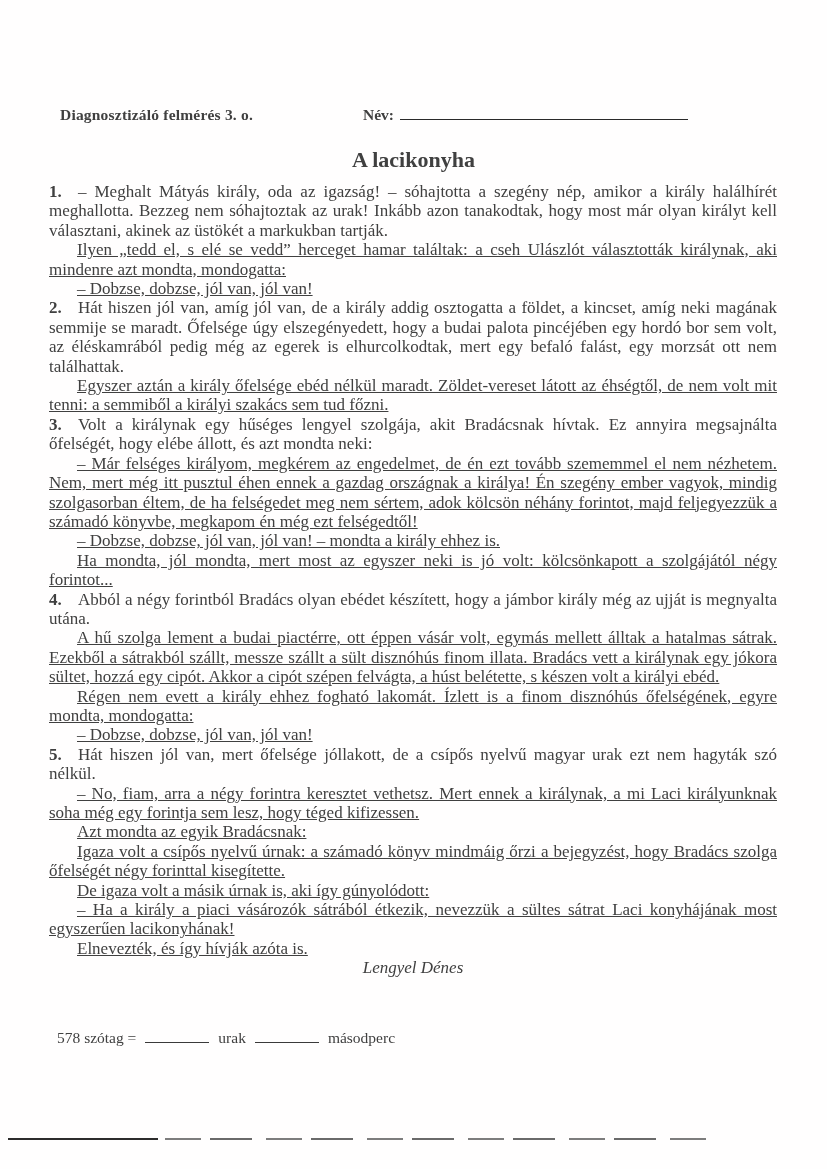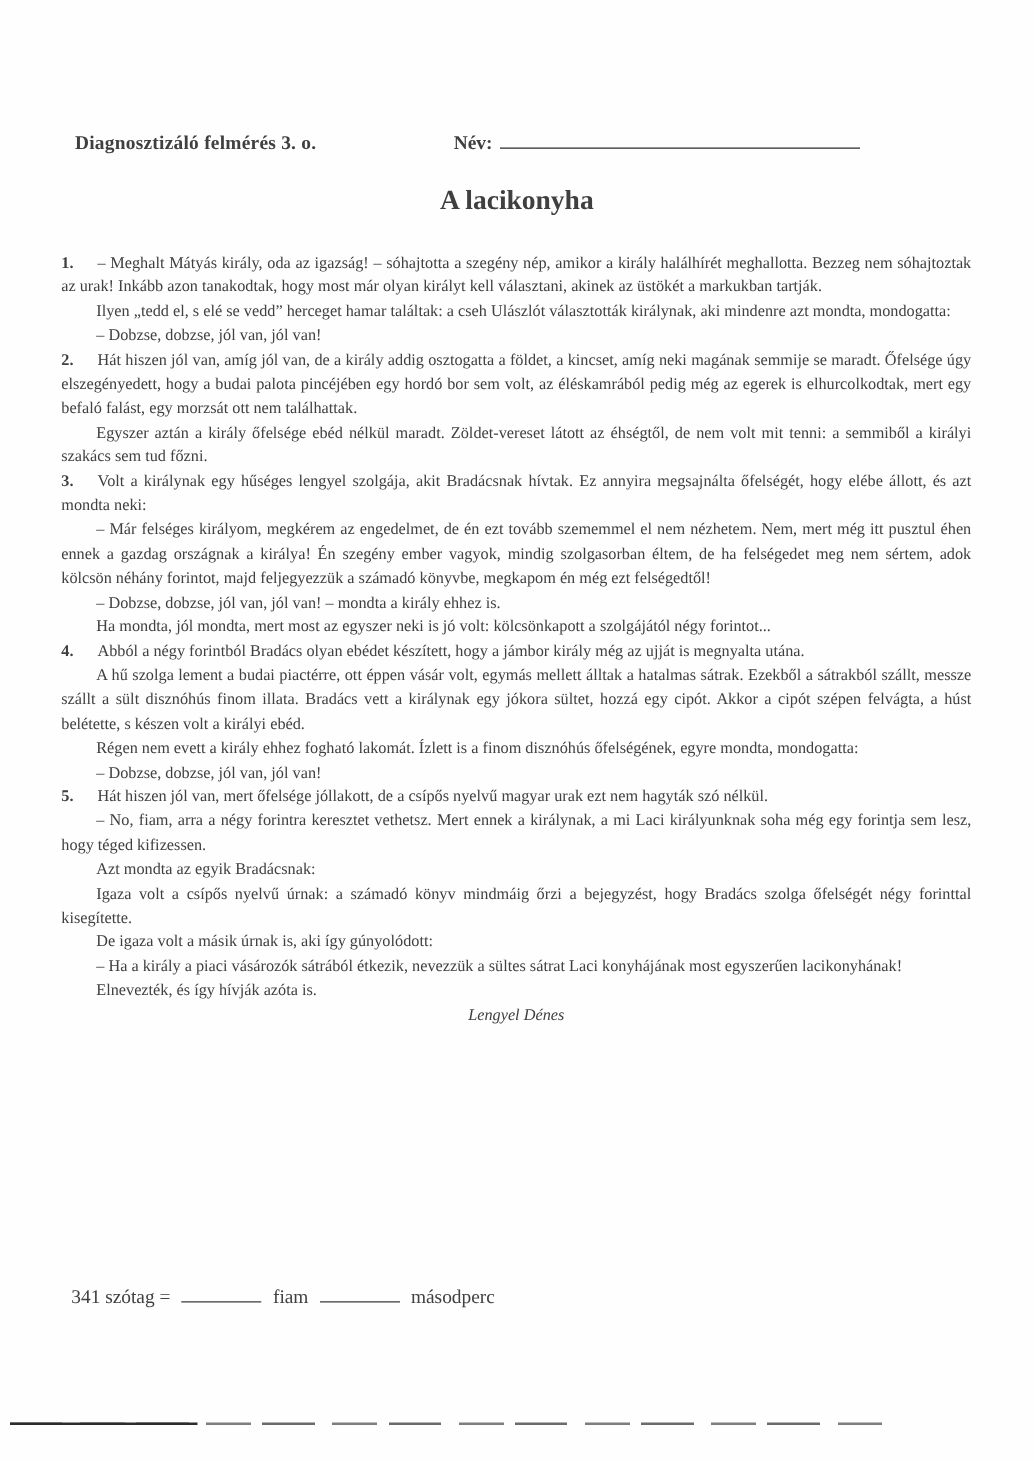--- a/index.html
+++ b/index.html
@@ -22,26 +22,26 @@
   .name-line {
     display:inline-block; width:288px; height:1px;
     border-bottom:1.6px solid #2a2a2a;
     margin-left:6px; vertical-align:baseline;
   }
   .doc-title {
     position:absolute; top:147px; left:0; width:100%;
     text-align:center; font-size:22px; font-weight:bold;
   }
   .story {
-    position:absolute; top:200px; left:49px; width:728px;
-    font-size:13px; line-height:19.4px;
+    position:absolute; top:182px; left:49px; width:728px;
+    font-size:17px; line-height:19.4px;
     text-align:justify;
   }
   .story p { margin:0; padding:0; }
-  .para.indented { text-indent:28px; }
+  .para.indented { text-indent:28px;text-decoration:underline; }
   .pnum {
     font-weight:bold;
     display:inline-block; width:29px;
   }
   .author-line {
     text-align:center; font-style:italic; margin-top:5px;
     padding-right:2px;
   }
   .footer-line {
     position:absolute; top:1029px; left:57px;
@@ -97,20 +97,20 @@
       <p class="para indented">– No, fiam, arra a négy forintra keresztet vethetsz. Mert ennek a királynak, a mi Laci királyunknak soha még egy forintja sem lesz, hogy téged kifizessen.</p>
       <p class="para indented">Azt mondta az egyik Bradácsnak:</p>
       <p class="para indented">Igaza volt a csípős nyelvű úrnak: a számadó könyv mindmáig őrzi a bejegyzést, hogy Bradács szolga őfelségét négy forinttal kisegítette.</p>
       <p class="para indented">De igaza volt a másik úrnak is, aki így gúnyolódott:</p>
       <p class="para indented">– Ha a király a piaci vásározók sátrából étkezik, nevezzük a sültes sátrat Laci konyhájának most egyszerűen lacikonyhának!</p>
       <p class="para indented">Elnevezték, és így hívják azóta is.</p>
       <p class="author-line">Lengyel Dénes</p>
   </div>
 
   <div class="footer-line">
-    <span>341 szótag =</span><span class="blank-line"></span><span>fiam</span><span class="blank-line"></span><span>másodperc</span>
+    <span>578 szótag =</span><span class="blank-line"></span><span>urak</span><span class="blank-line"></span><span>másodperc</span>
   </div>
 
   <div class="scan-line">
     <div class="scan-line-dark"></div>
   </div>
 
 </div>
 
 </body></html>

